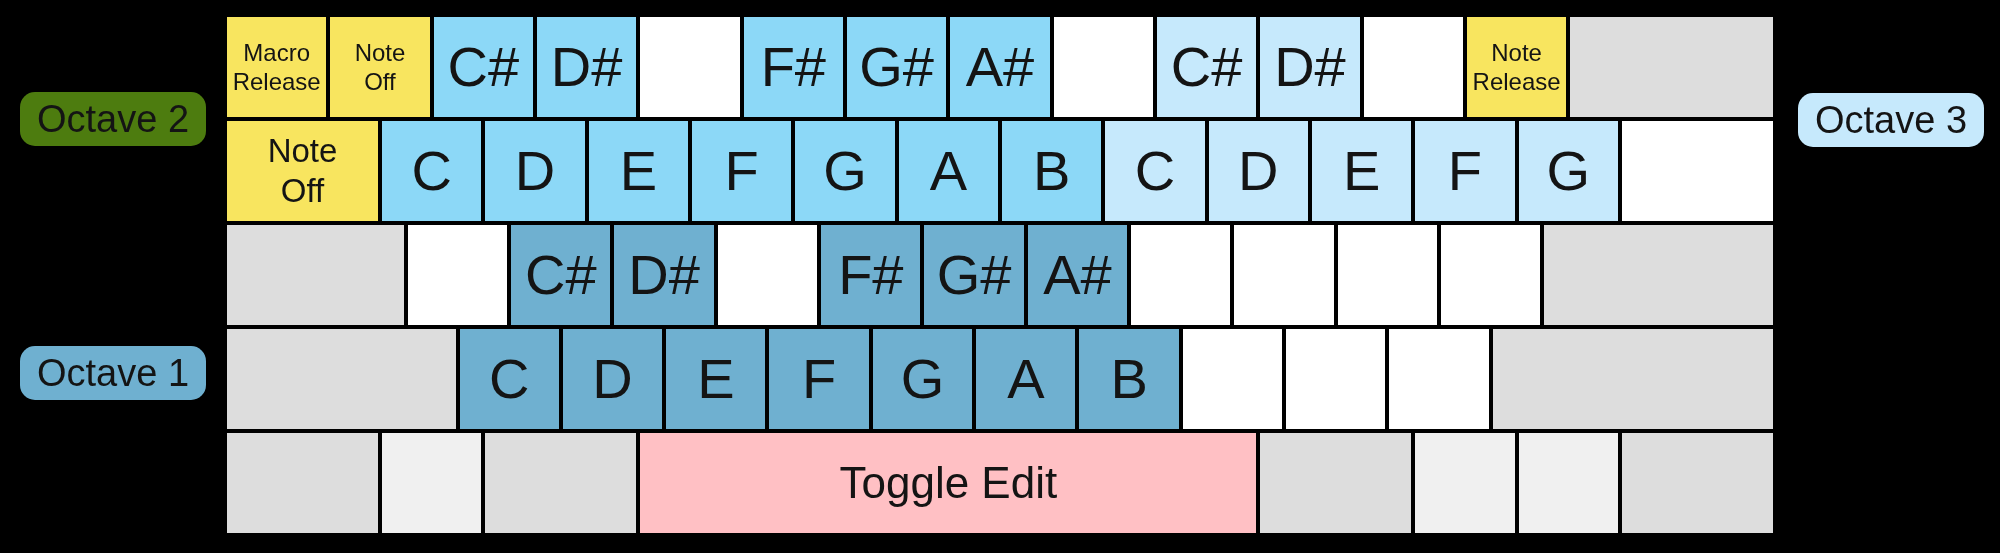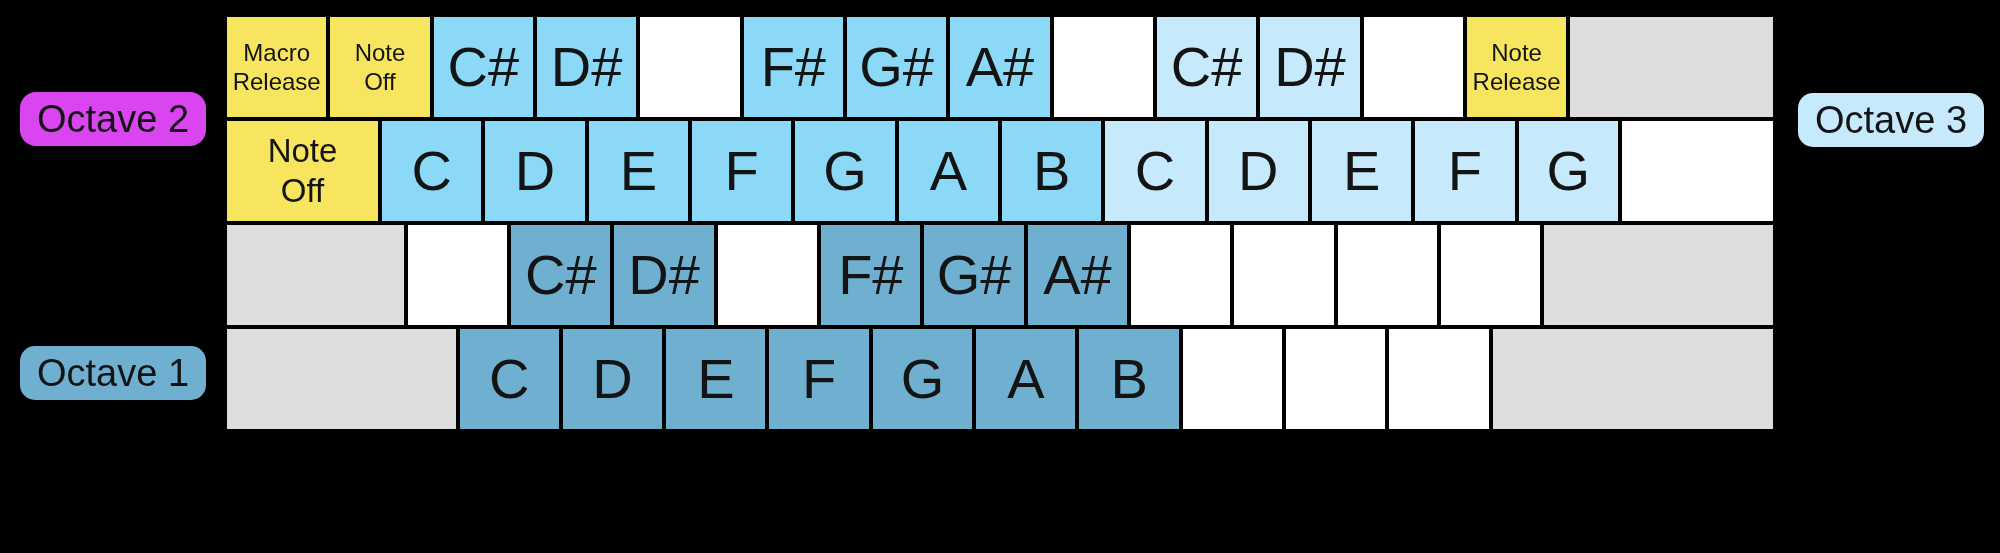--- a/index.html
+++ b/index.html
@@ -36,21 +36,21 @@
     font-size:38px;
     color:#141414;
   }
   #octave2-pill{left:20px;top:92px;}
   #octave1-pill{left:20px;top:298px;}
   #octave3-pill{left:1798px;top:93px;}
 </style>
 </head>
 <body style="background: rgb(0, 0, 0);">
 
-<div class="pill" id="octave2-pill" style="background: #d946ef; border-radius: 16px;">Octave 2</div>
+<div class="pill" id="octave2-pill" style="background: #4d7c0f;">Octave 2</div>
 
 <div class="pill" id="octave1-pill" style="background: rgb(111, 176, 208); margin-top: 48px;">Octave 1</div>
 
 <div class="pill" id="octave3-pill" style="background: rgb(198, 233, 252);">Octave 3</div>
 
 <div class="keyboard">
     <div class="krow">
       <div class="key size-small" style="width: 103.333px; background: rgb(248, 229, 95); border-color: rgb(0, 0, 0);">Macro
 Release</div>
       <div class="key size-small" style="width: 103.333px; background: rgb(248, 229, 95); border-color: rgb(0, 0, 0);">Note
@@ -108,13 +108,23 @@
       <div class="key size-large" style="width: 103.333px; background: rgb(111, 176, 208); border-color: rgb(0, 0, 0);">E</div>
       <div class="key size-large" style="width: 103.333px; background: rgb(111, 176, 208); border-color: rgb(0, 0, 0);">F</div>
       <div class="key size-large" style="width: 103.333px; background: rgb(111, 176, 208); border-color: rgb(0, 0, 0);">G</div>
       <div class="key size-large" style="width: 103.333px; background: rgb(111, 176, 208); border-color: rgb(0, 0, 0);">A</div>
       <div class="key size-large" style="width: 103.333px; background: rgb(111, 176, 208); border-color: rgb(0, 0, 0);">B</div>
       <div class="key size-large" style="width: 103.333px; background: rgb(255, 255, 255); border-color: rgb(0, 0, 0);"></div>
       <div class="key size-large" style="width: 103.333px; background: rgb(255, 255, 255); border-color: rgb(0, 0, 0);"></div>
       <div class="key size-large" style="width: 103.333px; background: rgb(255, 255, 255); border-color: rgb(0, 0, 0);"></div>
       <div class="key size-large" style="width: 284.167px; background: rgb(221, 221, 221); border-color: rgb(0, 0, 0);"></div>
     </div>
+    <div class="krow">
+      <div class="key size-large" style="width: 155px; background: rgb(221, 221, 221); border-color: rgb(0, 0, 0);"></div>
+      <div class="key size-large" style="width: 103.333px; background: rgb(240, 240, 240); border-color: rgb(0, 0, 0);"></div>
+      <div class="key size-large" style="width: 155px; background: rgb(221, 221, 221); border-color: rgb(0, 0, 0);"></div>
+      <div class="key size-xlarge" style="width: 620px; background: rgb(255, 192, 196); border-color: rgb(0, 0, 0);">Toggle Edit</div>
+      <div class="key size-large" style="width: 155px; background: rgb(221, 221, 221); border-color: rgb(0, 0, 0);"></div>
+      <div class="key size-large" style="width: 103.333px; background: rgb(240, 240, 240); border-color: rgb(0, 0, 0);"></div>
+      <div class="key size-large" style="width: 103.333px; background: rgb(240, 240, 240); border-color: rgb(0, 0, 0);"></div>
+      <div class="key size-large" style="width: 155px; background: rgb(221, 221, 221); border-color: rgb(0, 0, 0);"></div>
+    </div>
   </div>
 
 </body></html>

